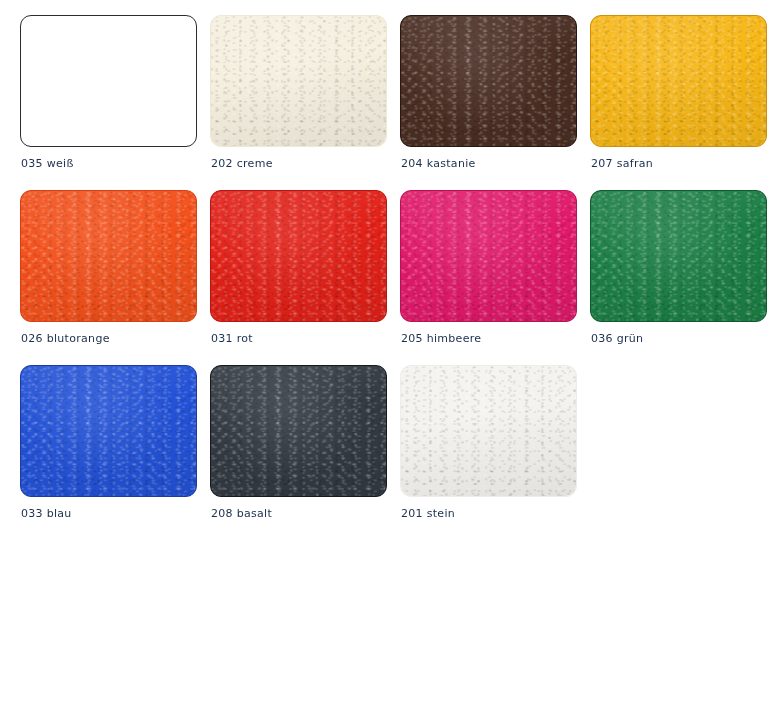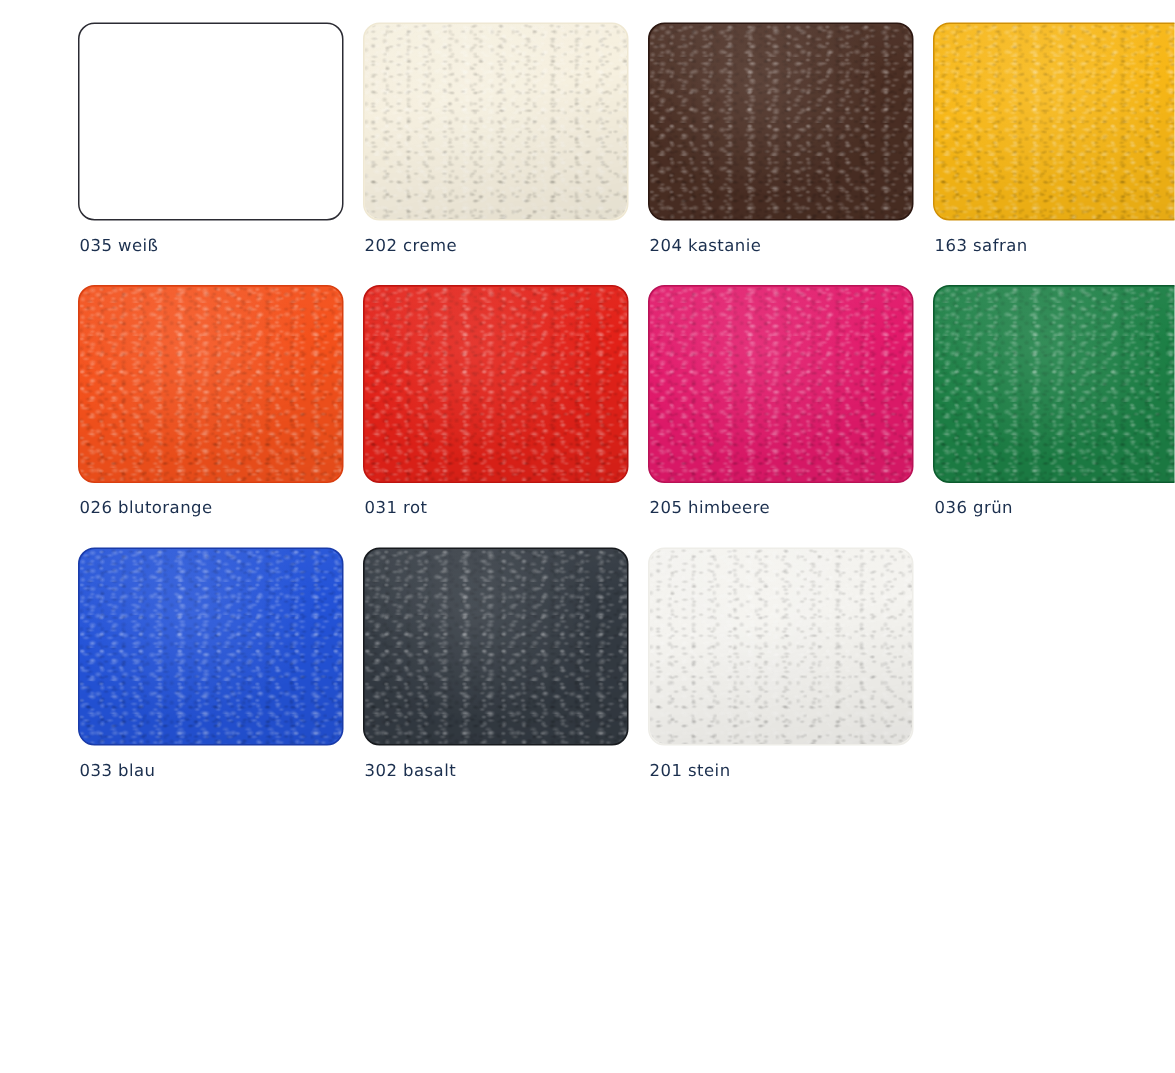--- a/index.html
+++ b/index.html
@@ -23,21 +23,20 @@
     grid-template-columns: repeat(4, 190px);
     grid-template-rows: repeat(4, 175px);
     padding: 15px 0 0 20px;
     box-sizing: border-box;
   }
 
   .swatch-cell {
     position: relative;
     width: 190px;
     height: 183px;
-    margin-left: 32px;
   }
 
   .swatch-chip {
     position: relative;
     width: 177px;
     height: 132px;
     border-radius: 11px;
     overflow: hidden;
     box-sizing: border-box;
   }
@@ -112,21 +111,21 @@
         <div class="grain"></div>
         <div class="shade"></div>
       </div>
       <div class="swatch-label" style="color: rgb(27, 47, 78);">204 kastanie</div>
     </div>
     <div class="swatch-cell">
       <div class="swatch-chip" style="background: rgb(247, 183, 22); border: 1px solid rgb(207, 143, 6);">
         <div class="grain"></div>
         <div class="shade"></div>
       </div>
-      <div class="swatch-label" style="color: rgb(27, 47, 78);">163 safran</div>
+      <div class="swatch-label" style="color: rgb(27, 47, 78);">207 safran</div>
     </div>
     <div class="swatch-cell">
       <div class="swatch-chip" style="background: rgb(244, 81, 28); border: 1px solid rgb(216, 63, 17);">
         <div class="grain"></div>
         <div class="shade"></div>
       </div>
       <div class="swatch-label" style="color: rgb(27, 47, 78);">026 blutorange</div>
     </div>
     <div class="swatch-cell">
       <div class="swatch-chip" style="background: rgb(227, 34, 25); border: 1px solid rgb(188, 20, 16);">
@@ -154,21 +153,21 @@
         <div class="grain"></div>
         <div class="shade"></div>
       </div>
       <div class="swatch-label" style="color: rgb(27, 47, 78);">033 blau</div>
     </div>
     <div class="swatch-cell">
       <div class="swatch-chip" style="background: rgb(52, 59, 67); border: 1px solid rgb(23, 26, 30);">
         <div class="grain"></div>
         <div class="shade"></div>
       </div>
-      <div class="swatch-label" style="color: rgb(27, 47, 78);">302 basalt</div>
+      <div class="swatch-label" style="color: rgb(27, 47, 78);">208 basalt</div>
     </div>
     <div class="swatch-cell">
       <div class="swatch-chip" style="background: rgb(244, 243, 239); border: 1px solid rgb(238, 237, 232);">
         <div class="grain"></div>
         <div class="shade"></div>
       </div>
       <div class="swatch-label" style="color: rgb(27, 47, 78);">201 stein</div>
     </div>
   </div>
 

